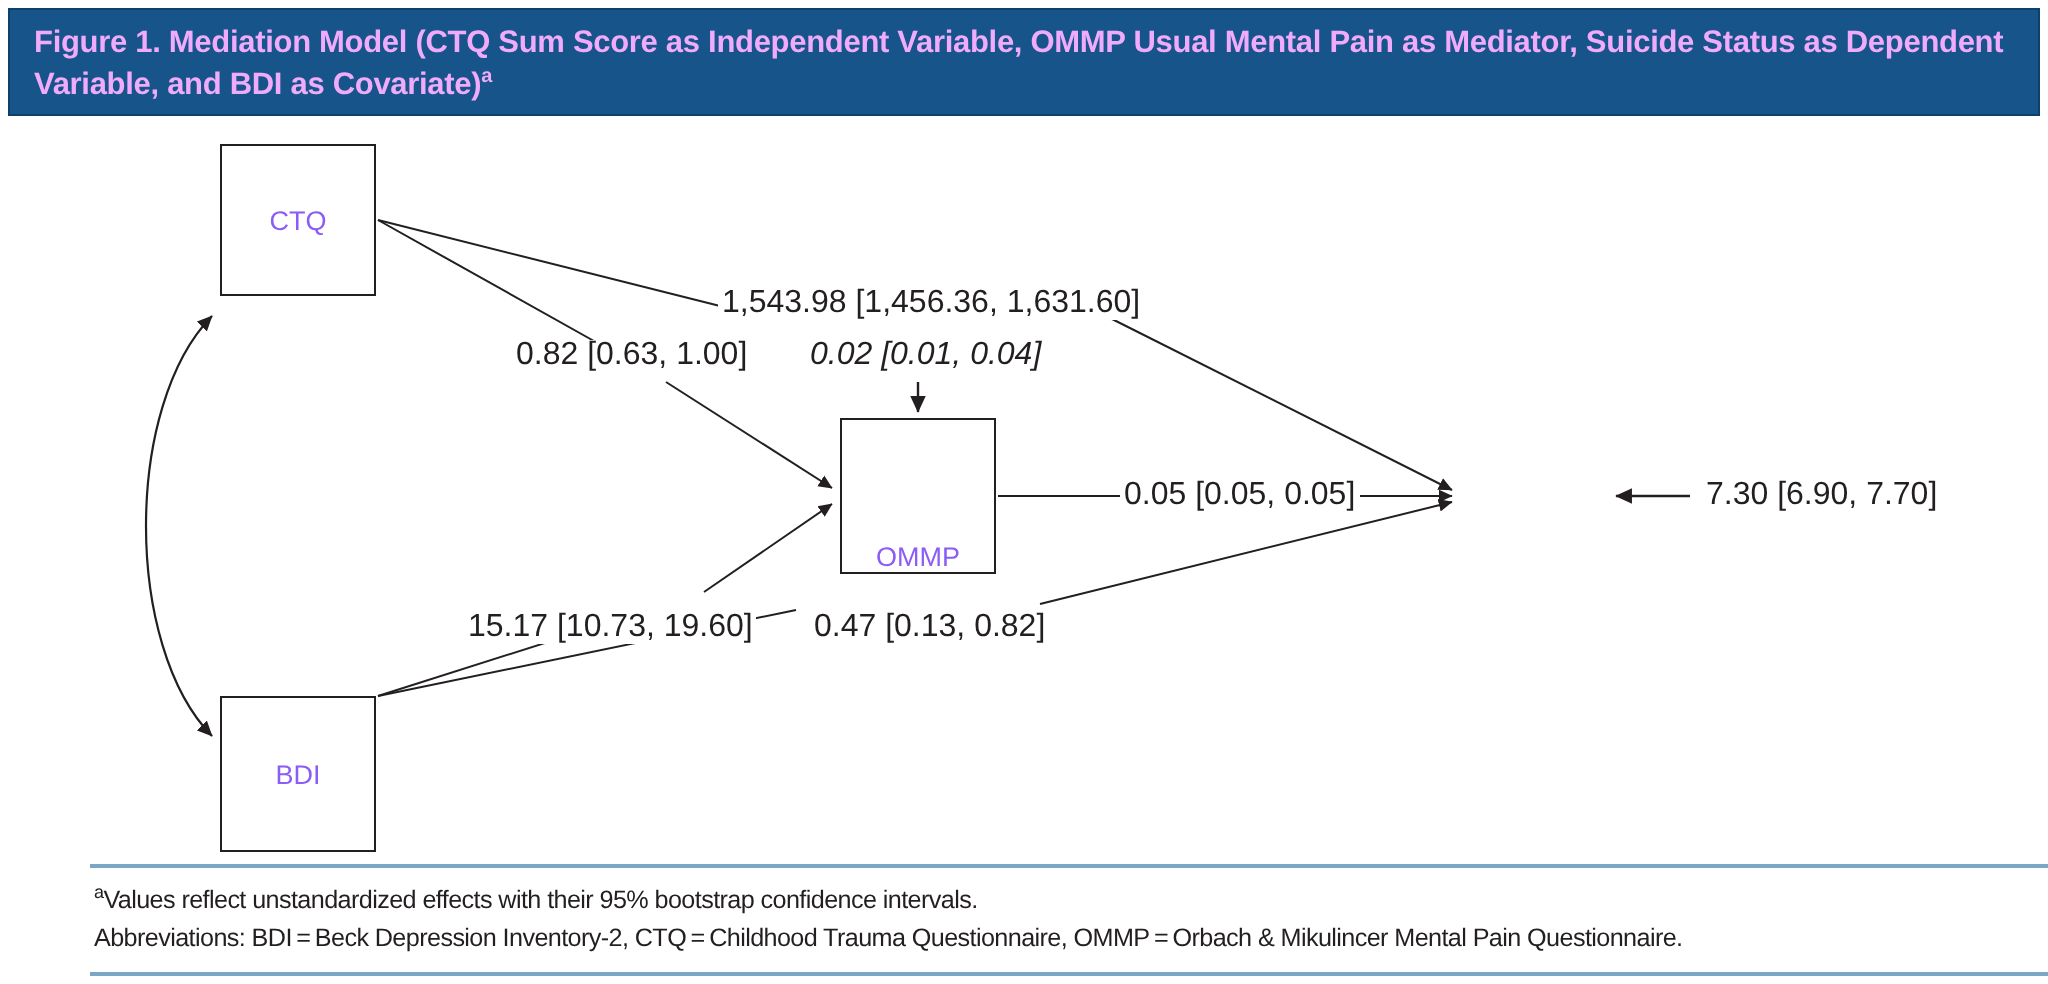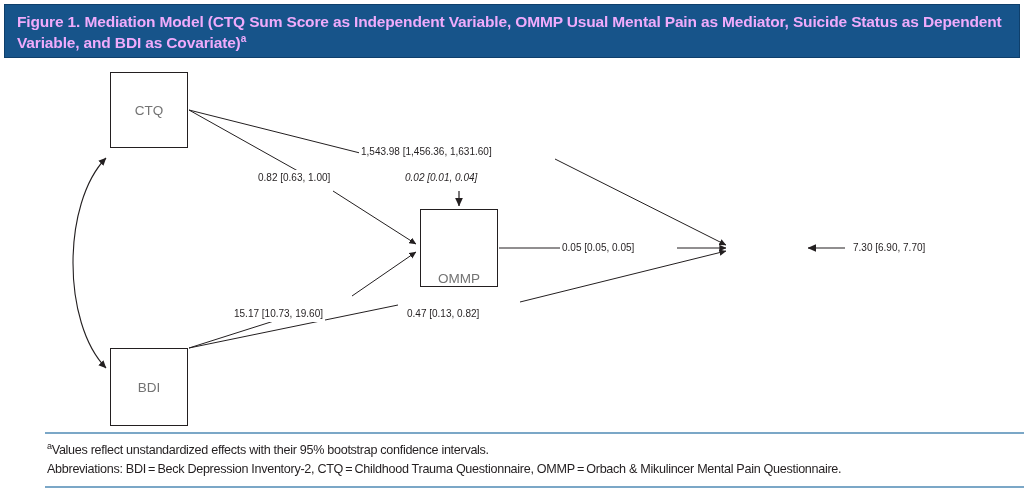--- a/index.html
+++ b/index.html
@@ -65,28 +65,28 @@
     position: absolute;
     box-sizing: border-box;
     border: 1px solid #231f20;
     background: #ffffff;
     display: flex;
     align-items: center;
     justify-content: center;
   }
   .node-label {
     font-size: 13.5px;
-    color: #737373;
+    color: #8b5cf6;
     font-family: "Liberation Sans", sans-serif;
     white-space: nowrap;
   }
 
   .edge-label {
     position: absolute;
-    font-size: 10px;
+    font-size: 16px;
     color: #231f20;
     white-space: nowrap;
     background: #ffffff;
     padding: 0 2px;
     line-height: 16px;
   }
 
   
   #footnotes {
     position: absolute;

